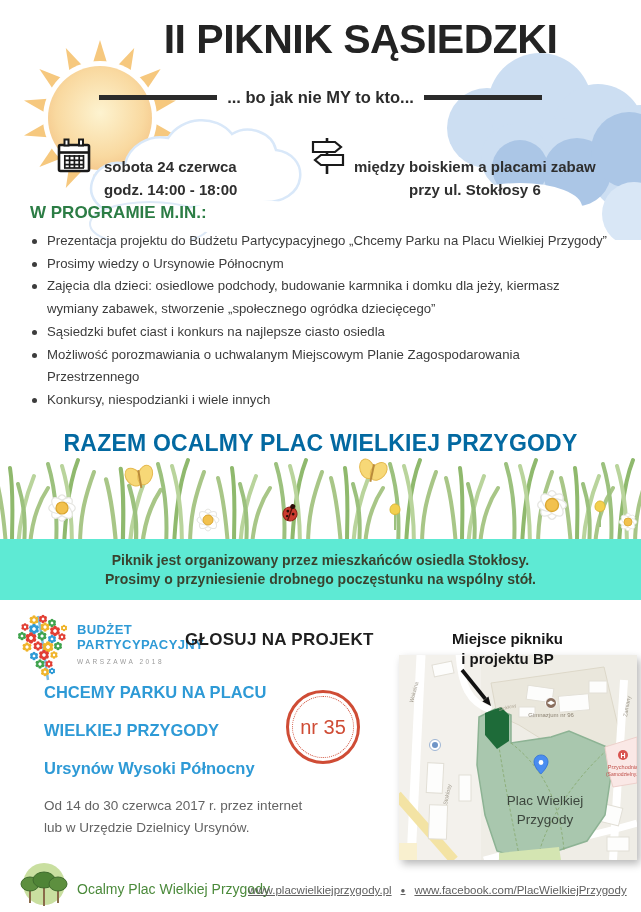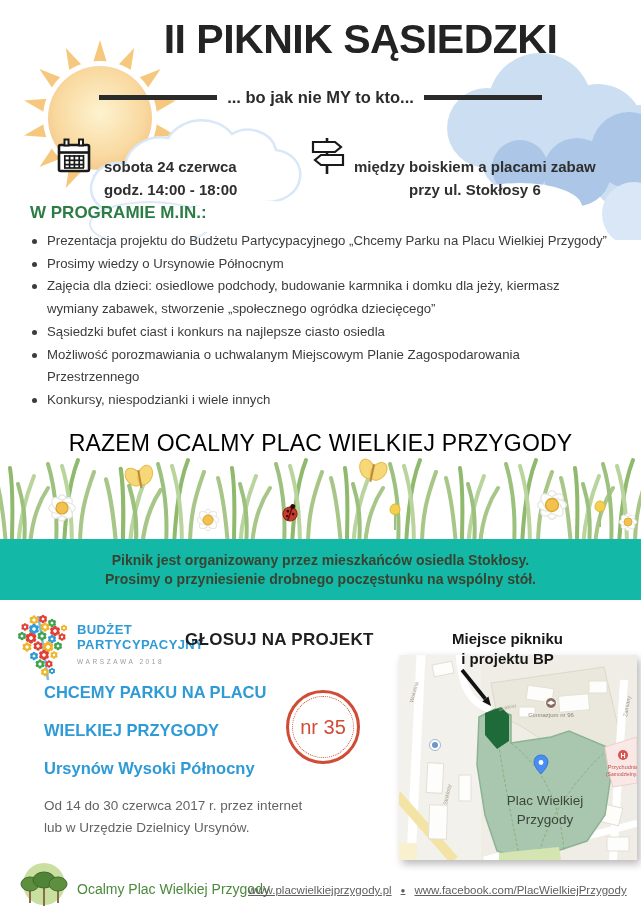--- a/index.html
+++ b/index.html
@@ -33,26 +33,26 @@
   }
   .program-list li::before {
     content:""; position:absolute; left:2px; top:9px; width:5px; height:5px;
     border-radius:50%; background:#3c3c3c;
   }
   .program-list li:nth-child(3) { max-width:556px; }
   .program-list li:nth-child(5) { max-width:545px; }
 
   .slogan {
     left:0; top:430px; width:100%; text-align:center; z-index:3;
-    font-size:23px; font-weight:400; color:#000000; letter-spacing:0.2px;
+    font-size:23px; font-weight:700; color:#0369a1; letter-spacing:0.2px;
   }
   .grass-art { position:absolute; left:0; top:450px; z-index:1; }
 
   .banner {
-    left:0; top:539px; width:641px; height:61px; background:#14b8a6; z-index:2;
+    left:0; top:539px; width:641px; height:61px; background:#5eead4; z-index:2;
     display:flex; flex-direction:column; justify-content:center; align-items:center; gap:3px;
   }
   .banner p { margin:0; font-size:14px; font-weight:700; color:#39432f; }
 
   
   .bp-logo { left:12px; top:614px; }
   .bp-text { left:77px; top:622px; line-height:15px; }
   .bp-line { font-size:13px; font-weight:800; color:#2e9ad6; letter-spacing:0.4px; }
   .bp-sub { font-size:6.5px; color:#9a9a9a; letter-spacing:2.6px; margin-top:2px; }
   .cta { left:185px; top:630px; font-size:17px; font-weight:800; color:#1f1f1f; letter-spacing:0.3px; }

